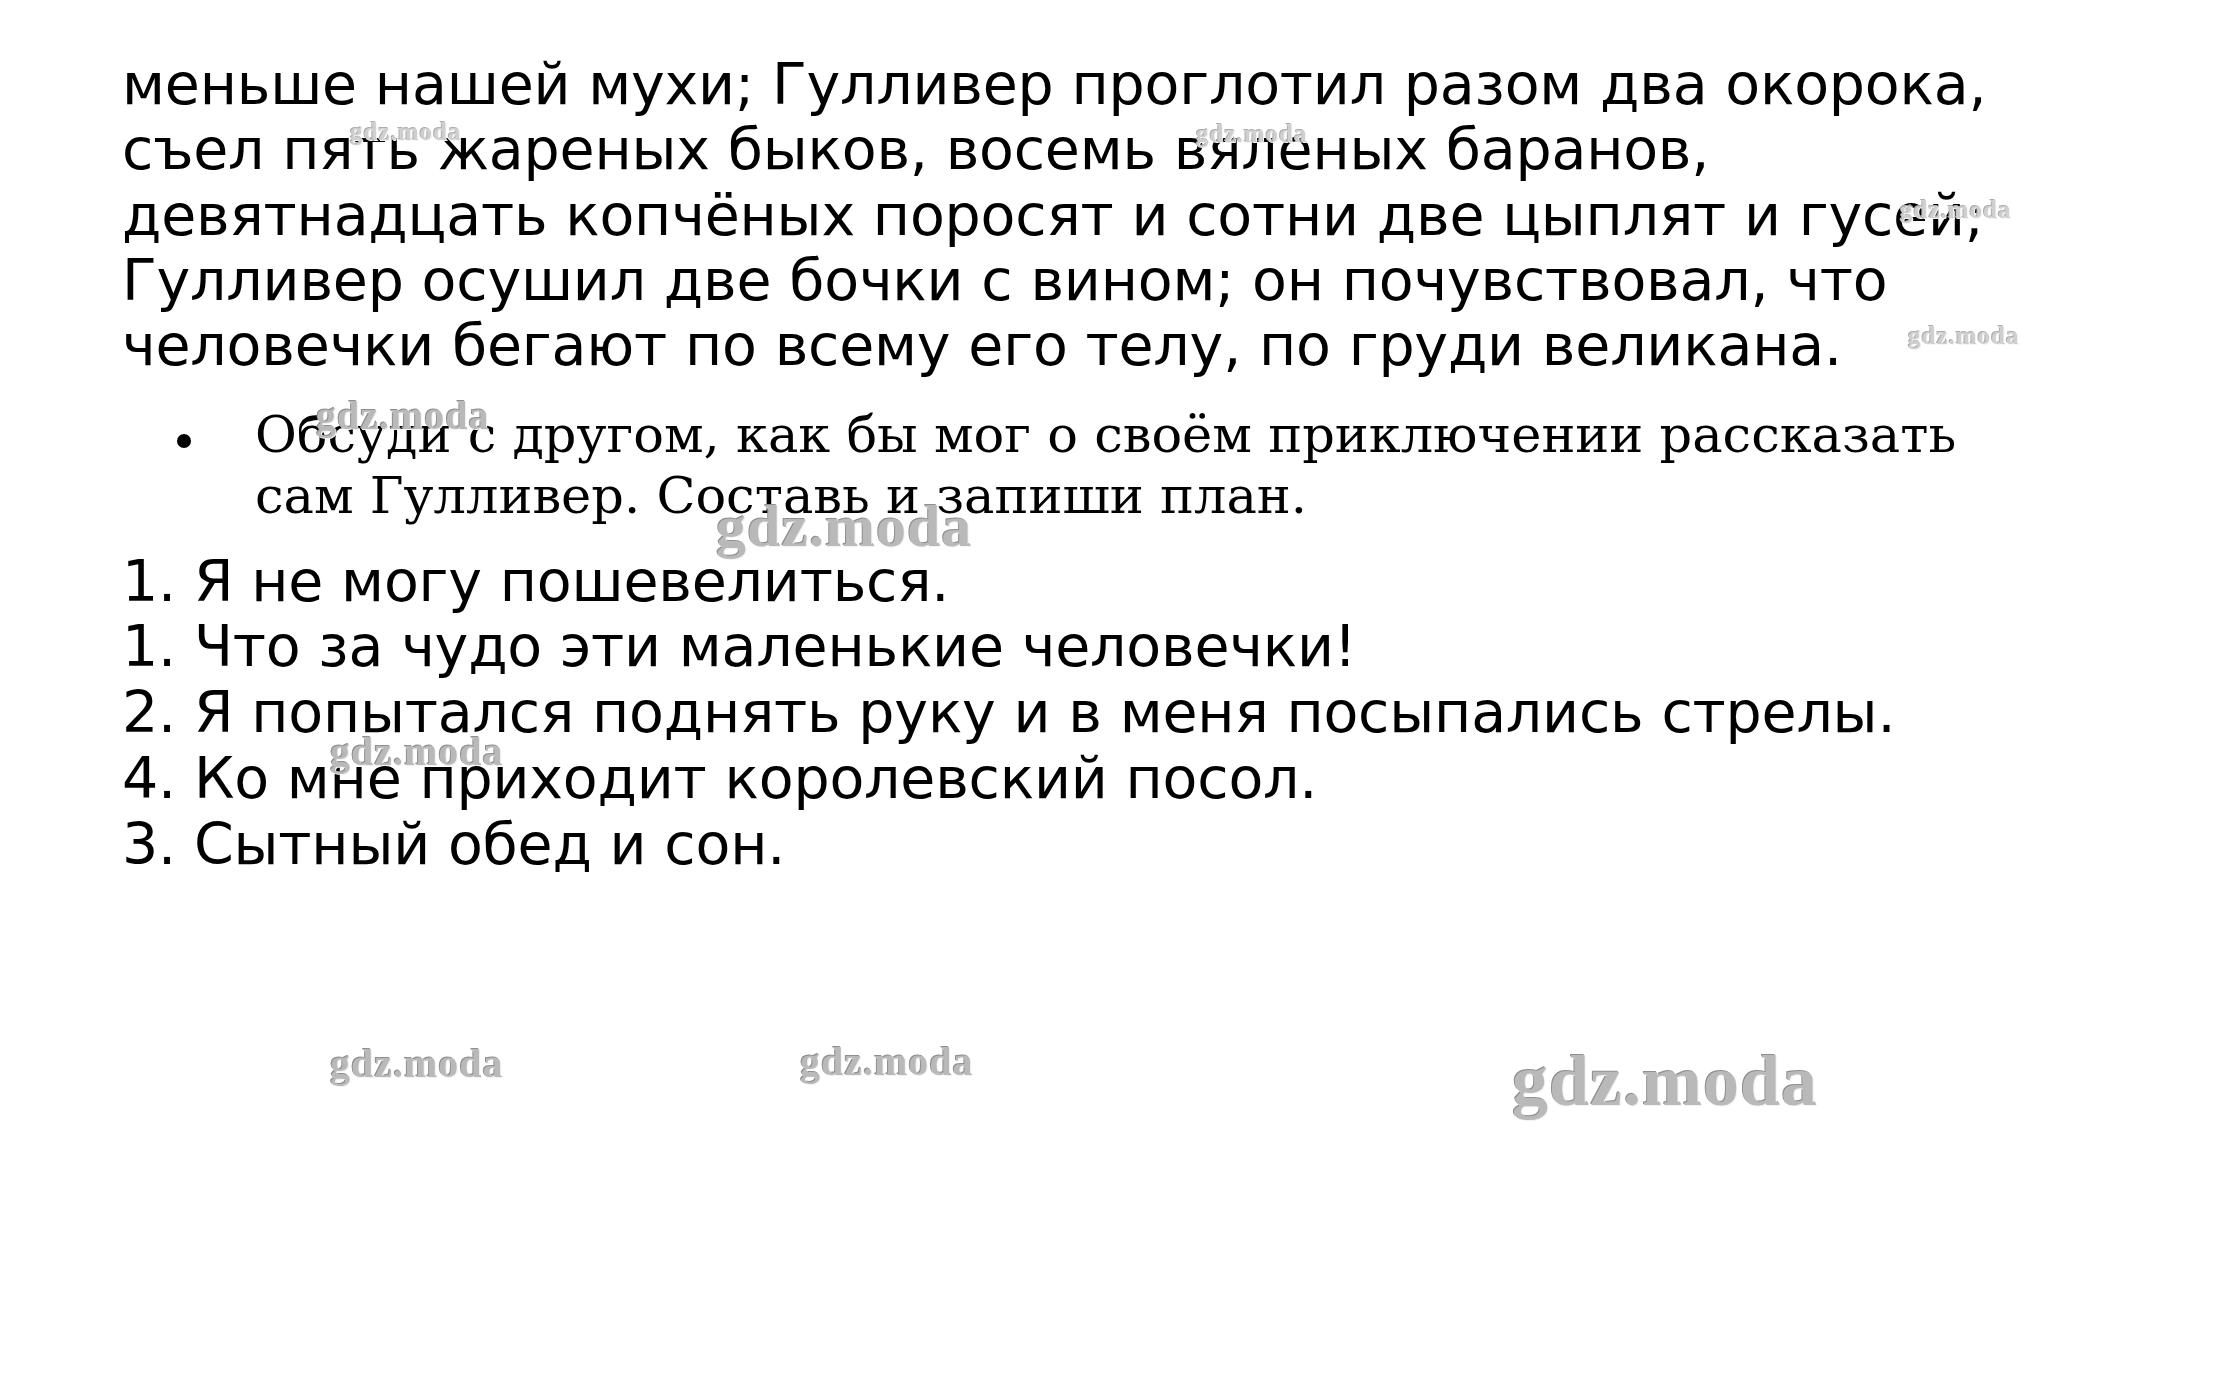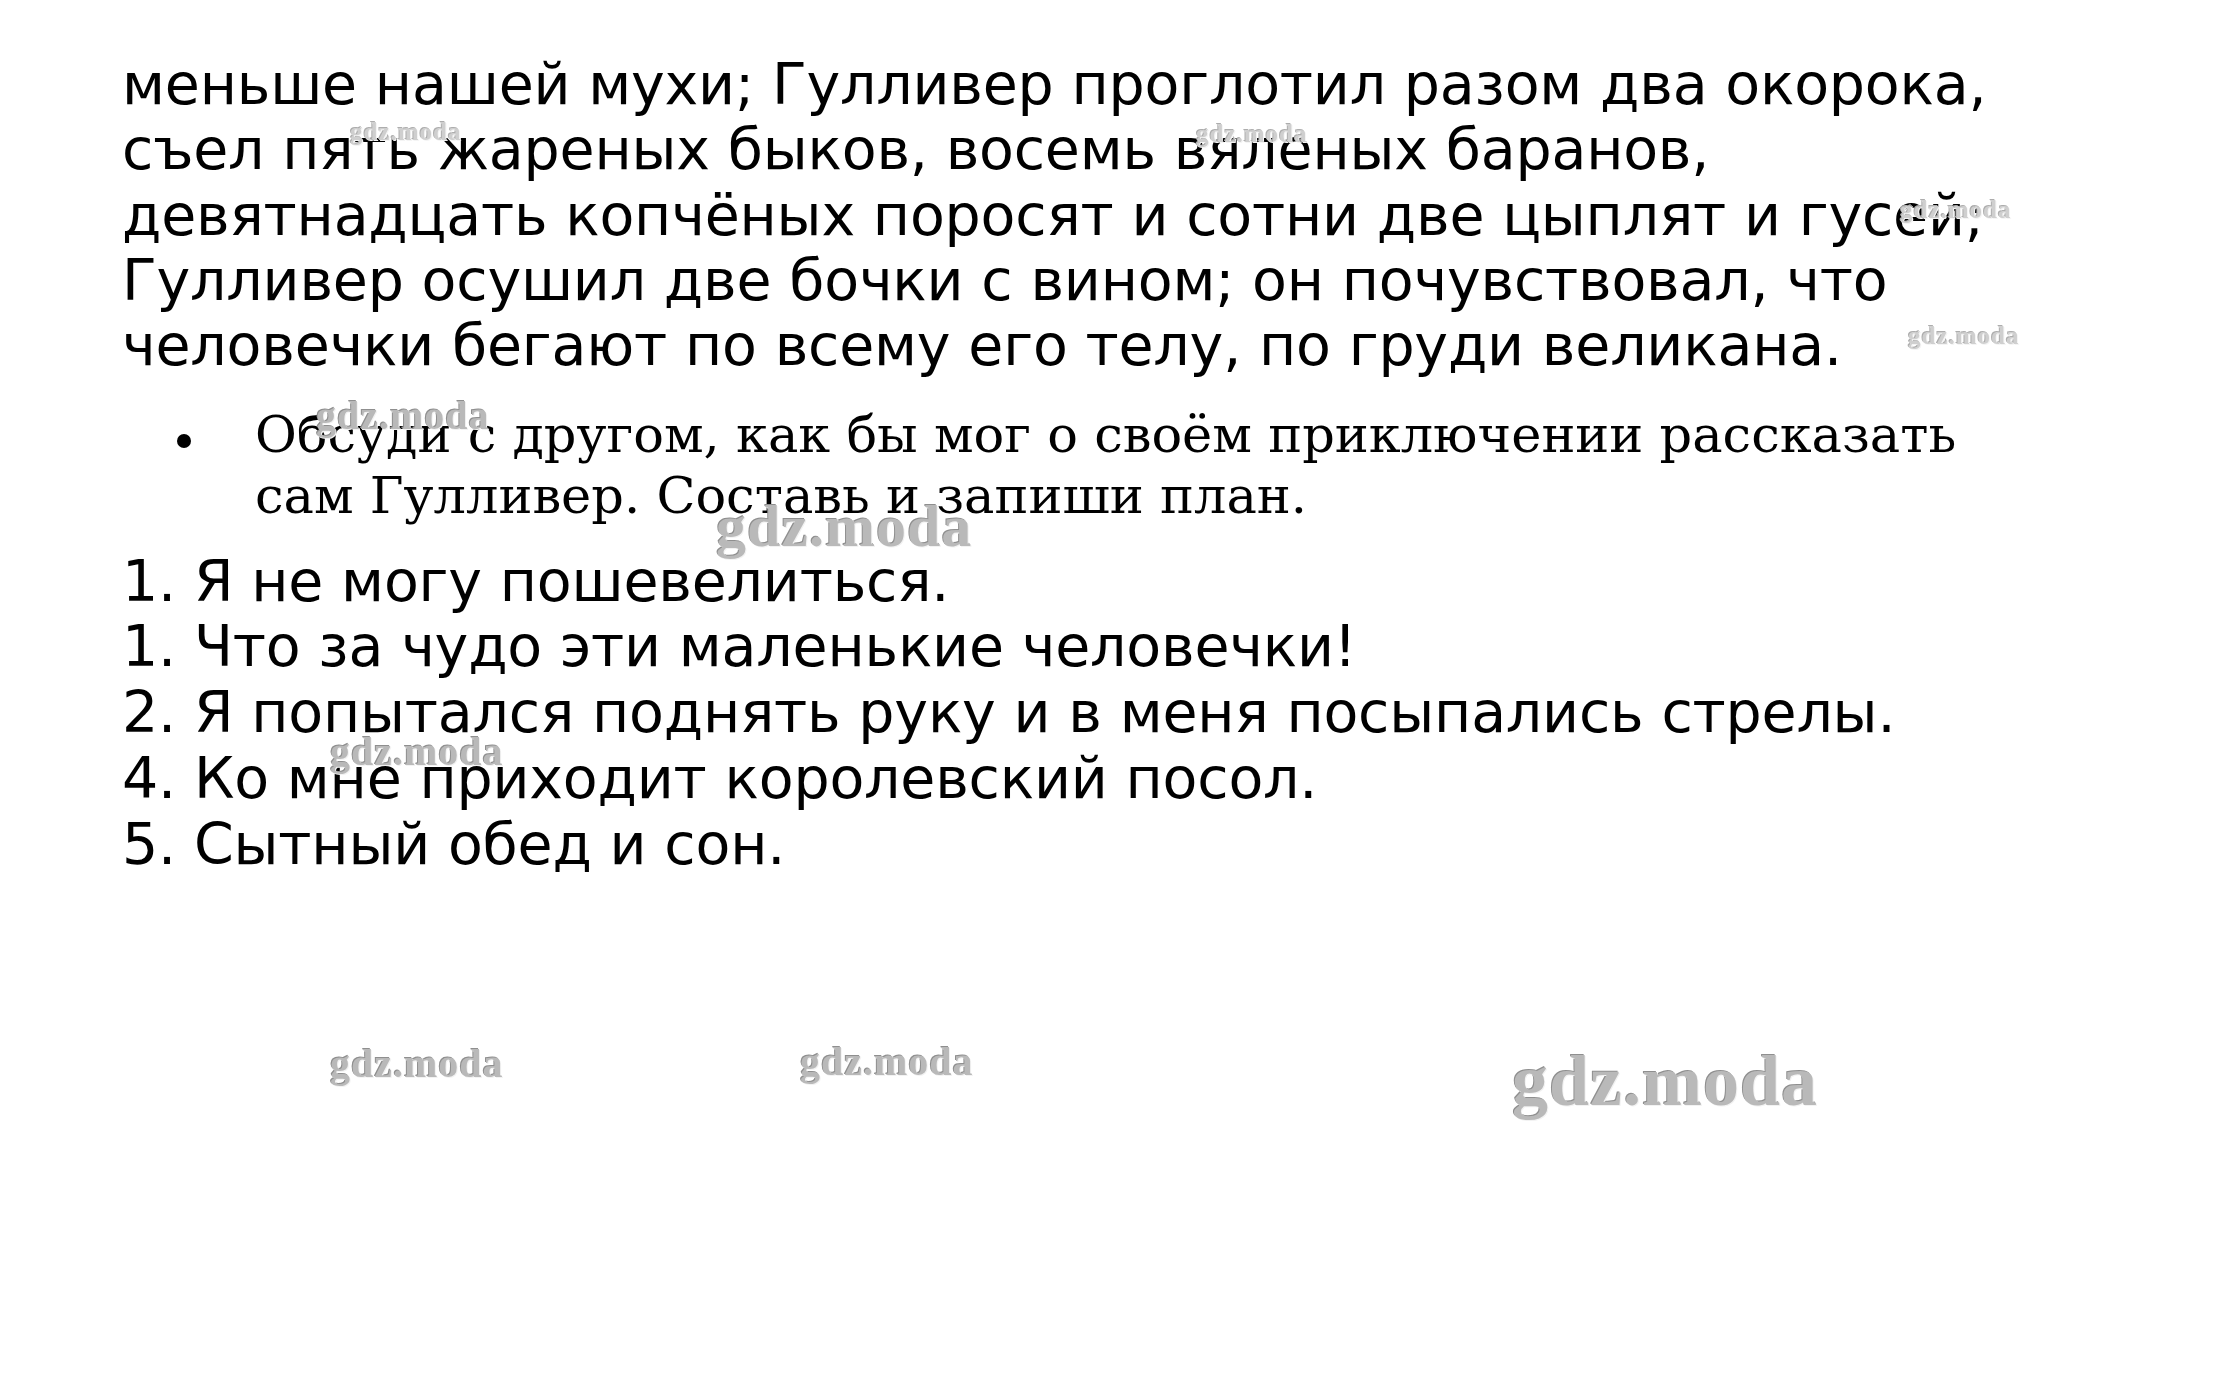--- a/index.html
+++ b/index.html
@@ -108,21 +108,21 @@
     <div class="bullet-block">
       <span class="bullet-dot"></span>
       <div class="bullet-text">Обсуди с другом, как бы мог о своём приключении рассказать сам Гулливер. Составь и запиши план.</div>
     </div>
 
     <div class="list">
       <div class="list-item">1. Я не могу пошевелиться.</div>
       <div class="list-item">1. Что за чудо эти маленькие человечки!</div>
       <div class="list-item">2. Я попытался поднять руку и в меня посыпались стрелы.</div>
       <div class="list-item">4. Ко мне приходит королевский посол.</div>
-      <div class="list-item">5. Сытный обед и сон.</div>
+      <div class="list-item">3. Сытный обед и сон.</div>
     </div>
 
   </div>
 
   <div id="watermark-layer">
       <div class="wm small" style="left: 350px; top: 118px;">gdz.moda</div>
       <div class="wm small" style="left: 1196px; top: 120px;">gdz.moda</div>
       <div class="wm small" style="left: 1900px; top: 196px;">gdz.moda</div>
       <div class="wm small" style="left: 1908px; top: 322px;">gdz.moda</div>
       <div class="wm mid" style="left: 316px; top: 392px;">gdz.moda</div>

